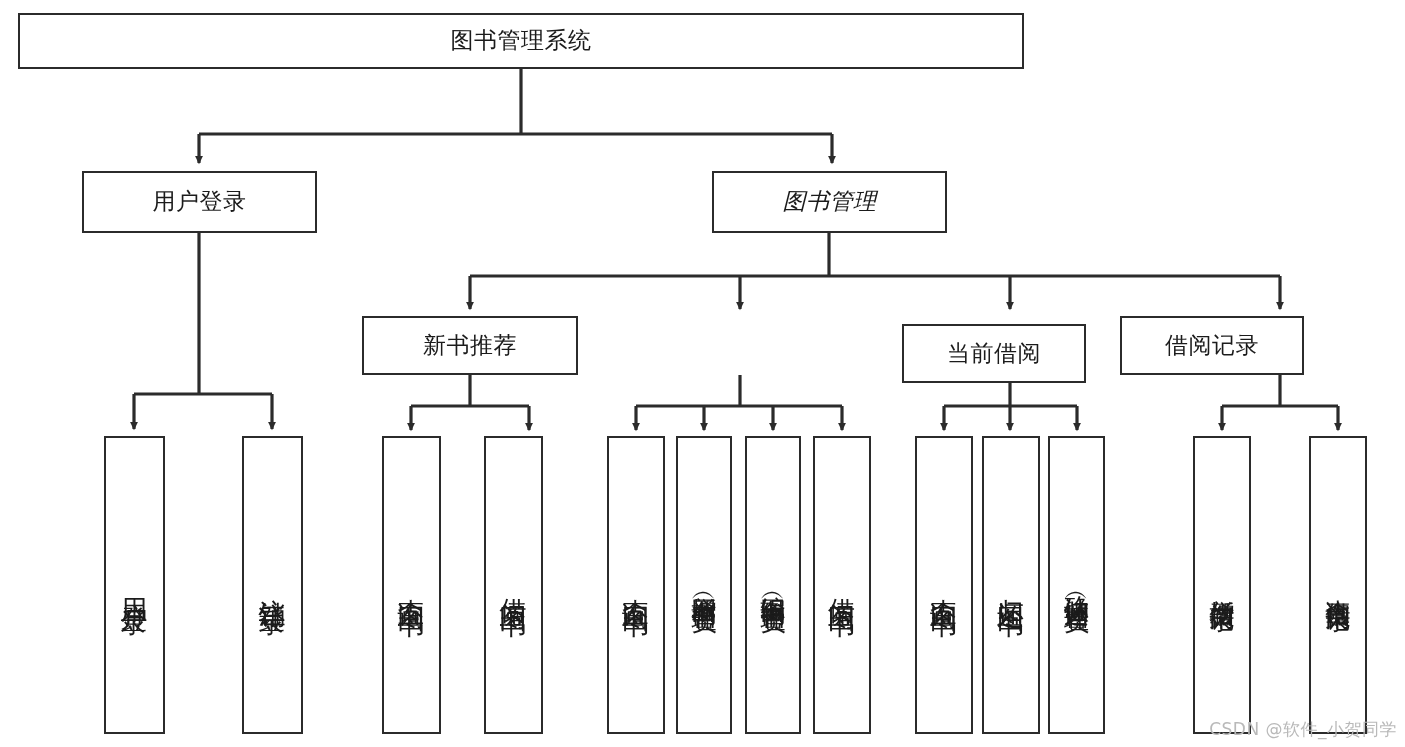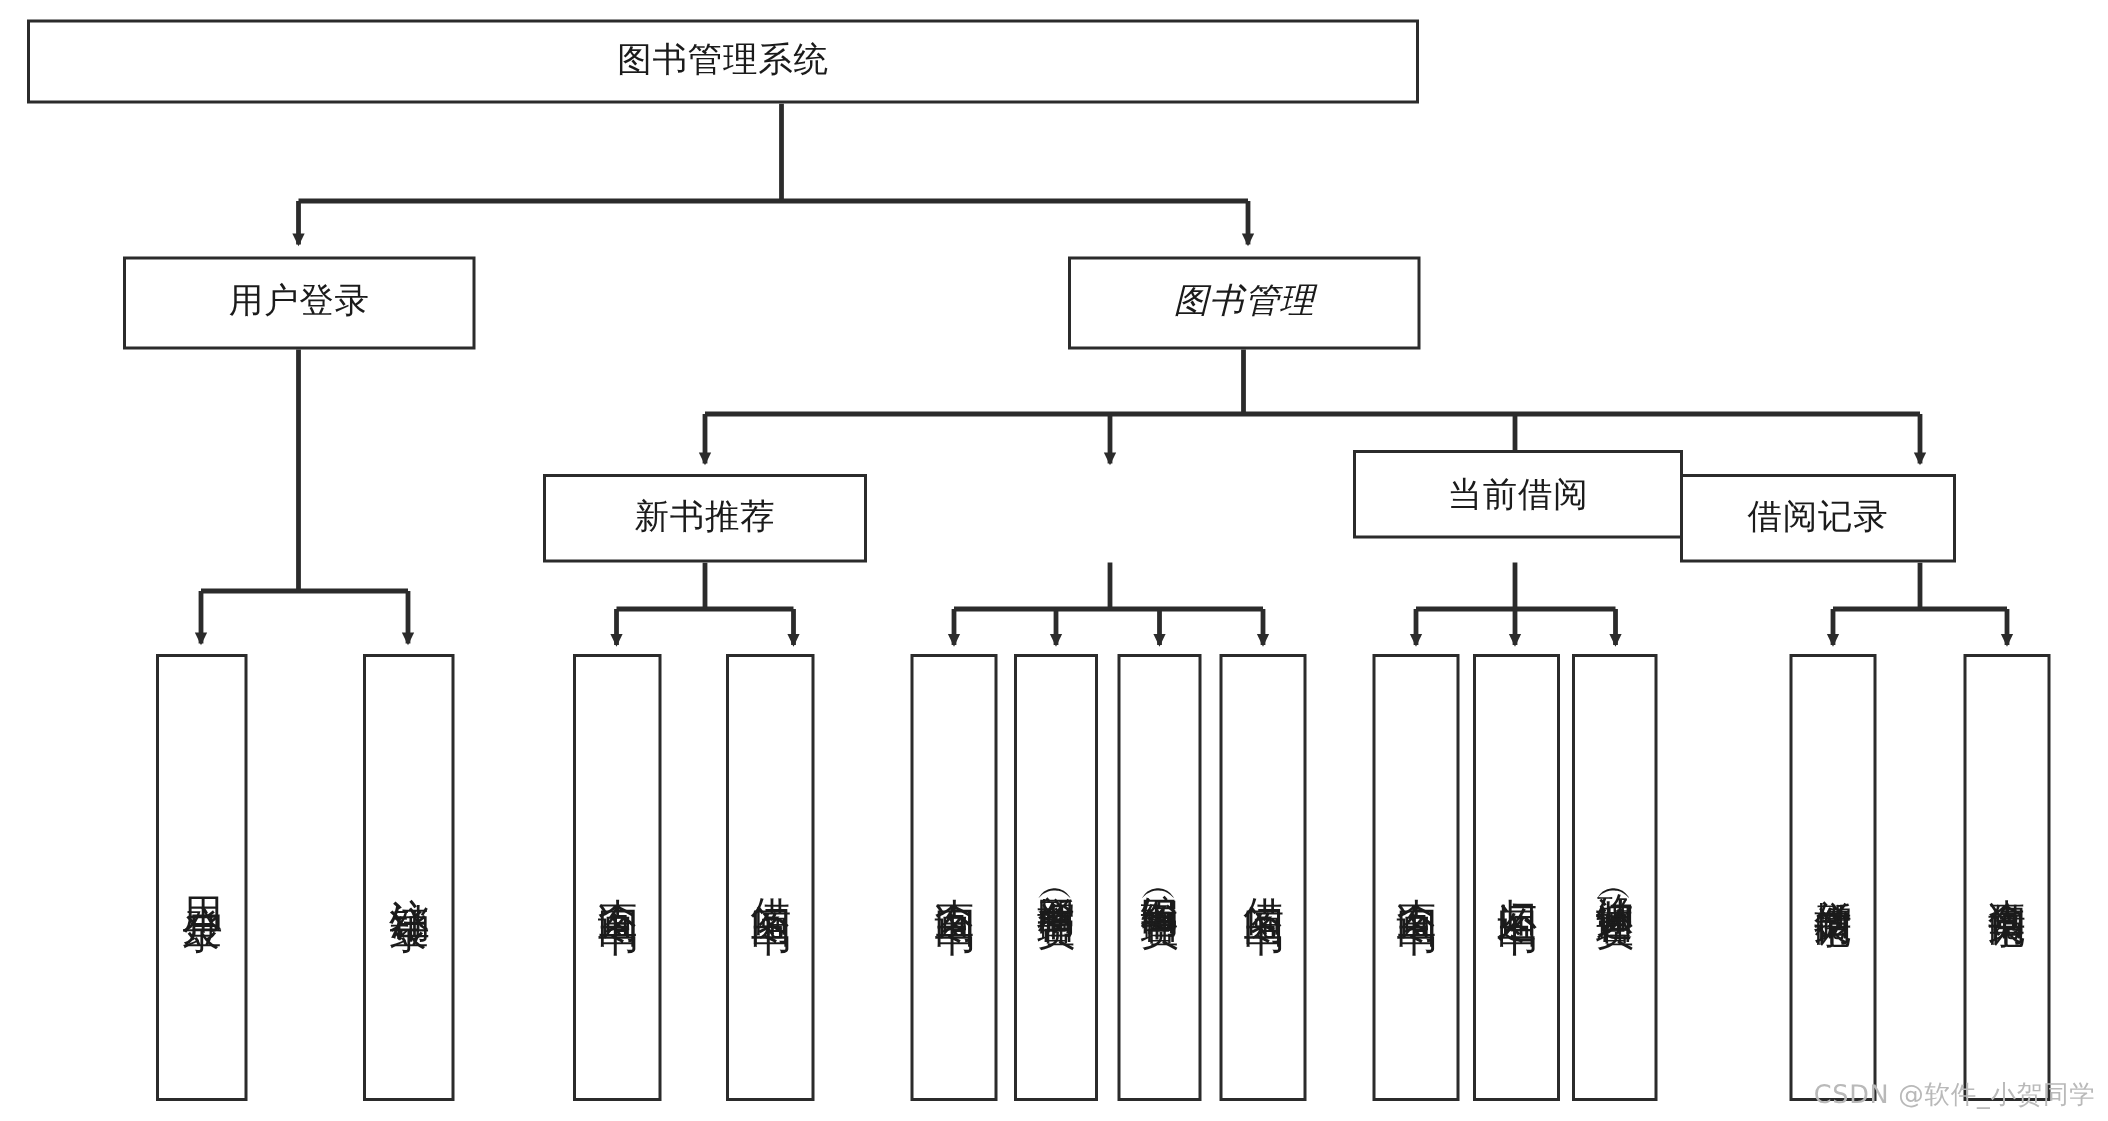--- a/index.html
+++ b/index.html
@@ -122,35 +122,35 @@
       <path d="M1010,406 L1010,430" marker-end="url(#arrow)"></path>
       <path d="M1077,406 L1077,430" marker-end="url(#arrow)"></path>
 
       <path d="M1280,375 L1280,406"></path>
       <path d="M1222,406 L1338,406"></path>
       <path d="M1222,406 L1222,430" marker-end="url(#arrow)"></path>
       <path d="M1338,406 L1338,430" marker-end="url(#arrow)"></path>
     </g>
   </svg>
 
-  <div class="node root horizontal" style="left:18px; top:13px; width:928px; height:56px;">
+  <div class="node root horizontal" style="left:18px; top:13px; width:1006px; height:56px;">
     <span class="label">图书管理系统</span>
   </div>
 
   <div class="node horizontal" style="left:82px; top:171px; width:235px; height:62px;">
     <span class="label">用户登录</span>
   </div>
   <div class="node horizontal" style="left:712px; top:171px; width:235px; height:62px;font-style:italic;">
     <span class="label">图书管理</span>
   </div>
 
   <div class="node horizontal" style="left:362px; top:316px; width:216px; height:59px;">
     <span class="label">新书推荐</span>
   </div>
-  <div class="node horizontal" style="left:902px; top:300px; width:220px; height:59px;font-family:Liberation Serif, serif;">
+  <div class="node horizontal" style="left:902px; top:324px; width:184px; height:59px;">
     <span class="label">当前借阅</span>
   </div>
   <div class="node horizontal" style="left:1120px; top:316px; width:184px; height:59px;">
     <span class="label">借阅记录</span>
   </div>
 
   <div class="node vertical" style="left:104px; top:436px; width:61px; height:298px;">
     <span class="label">用户登录</span>
   </div>
   <div class="node vertical" style="left:242px; top:436px; width:61px; height:298px;">

